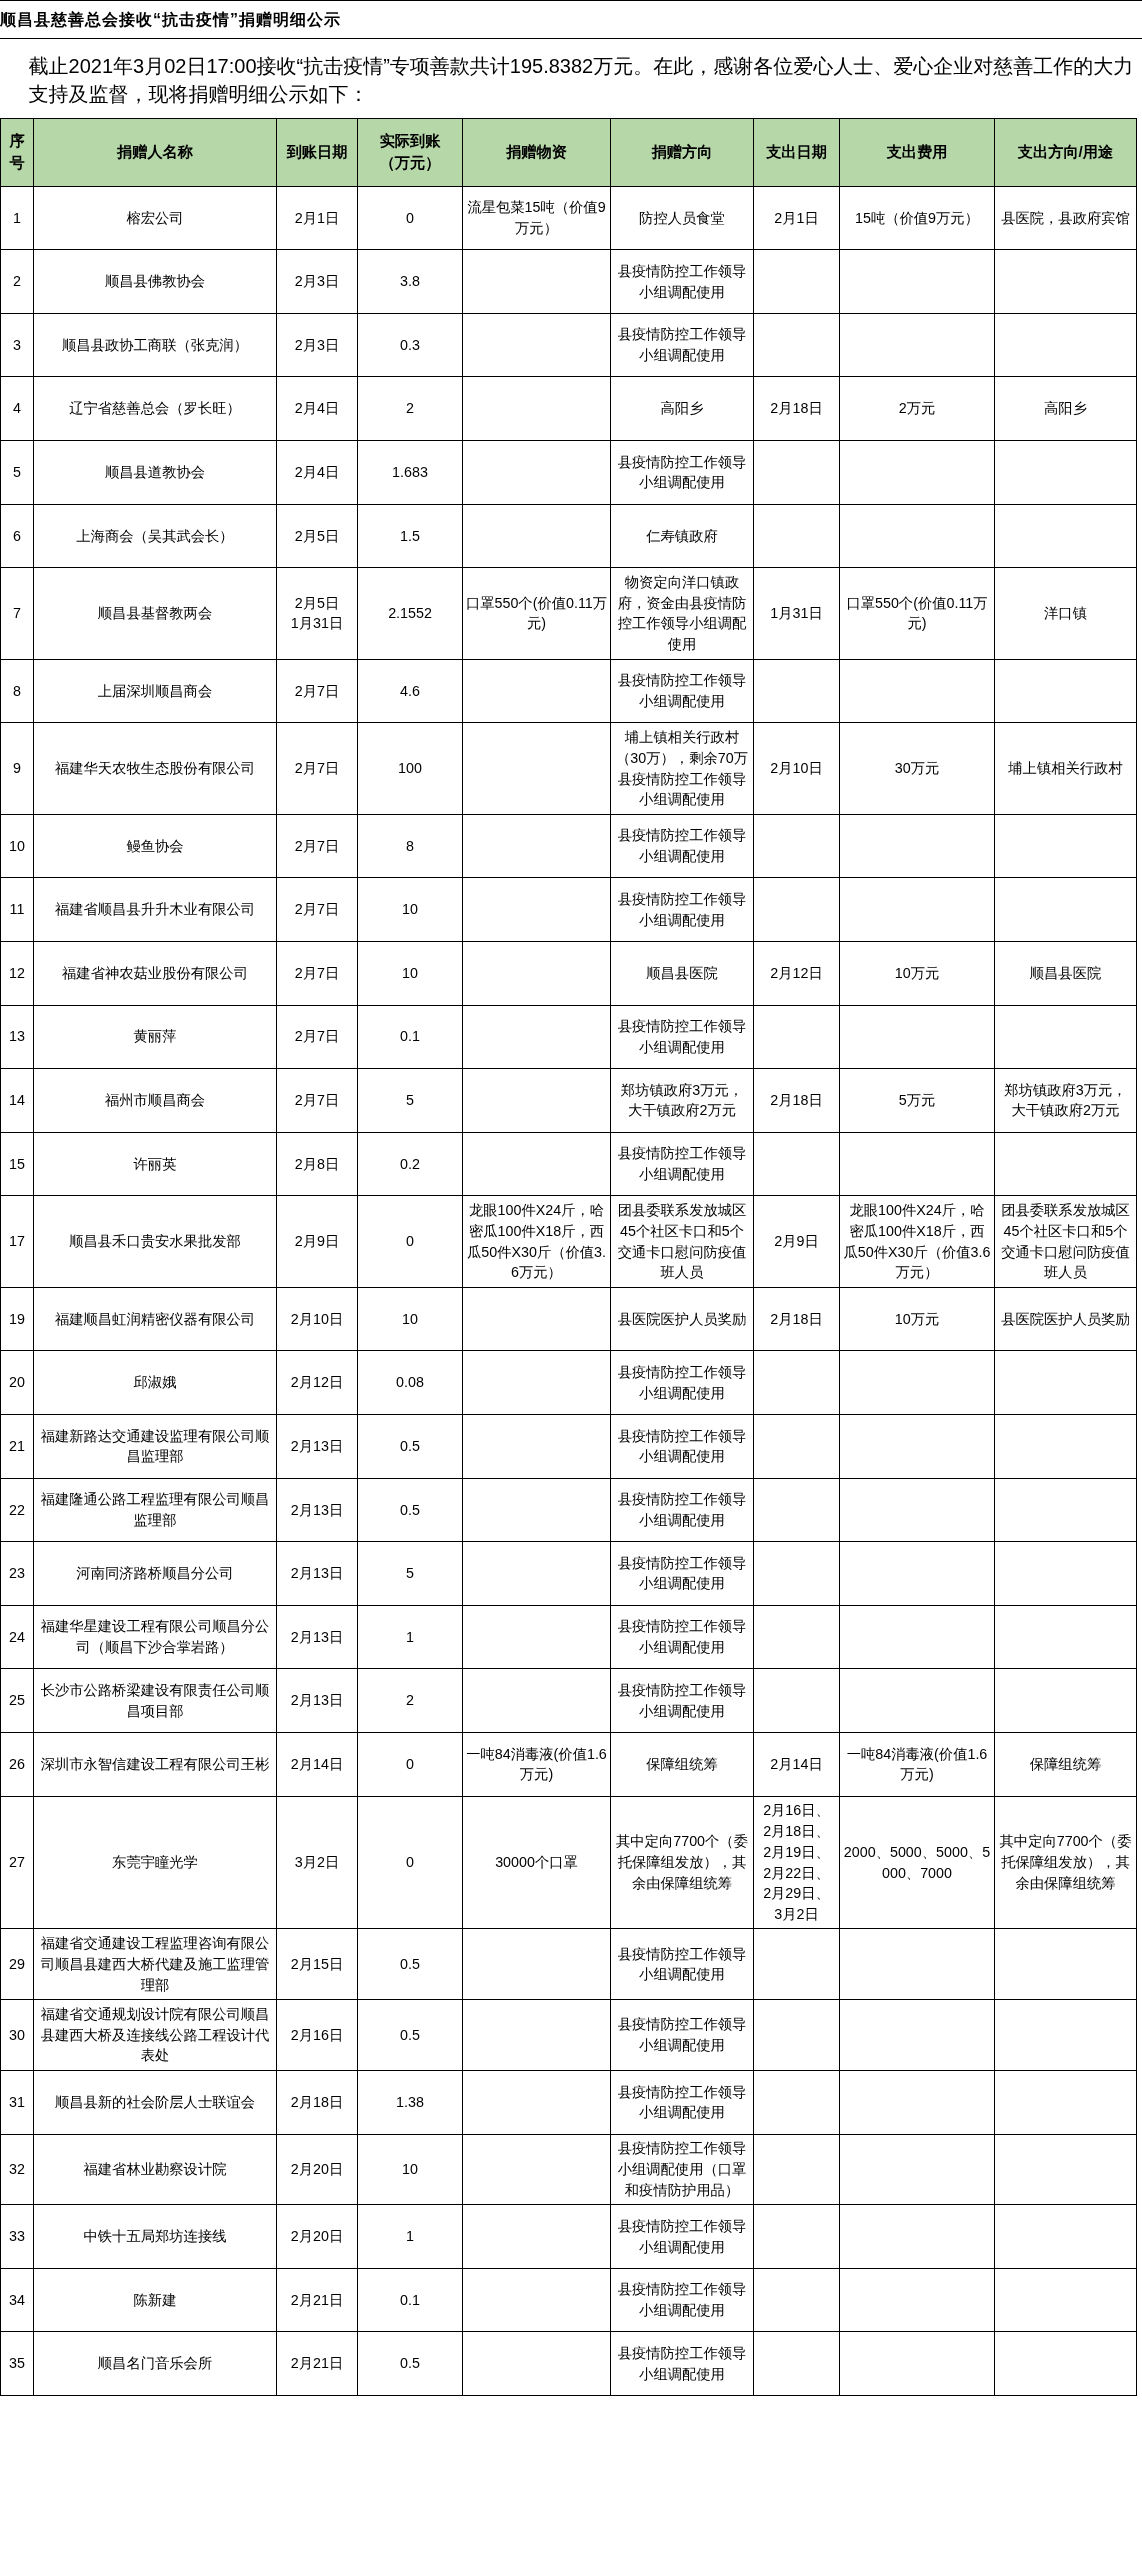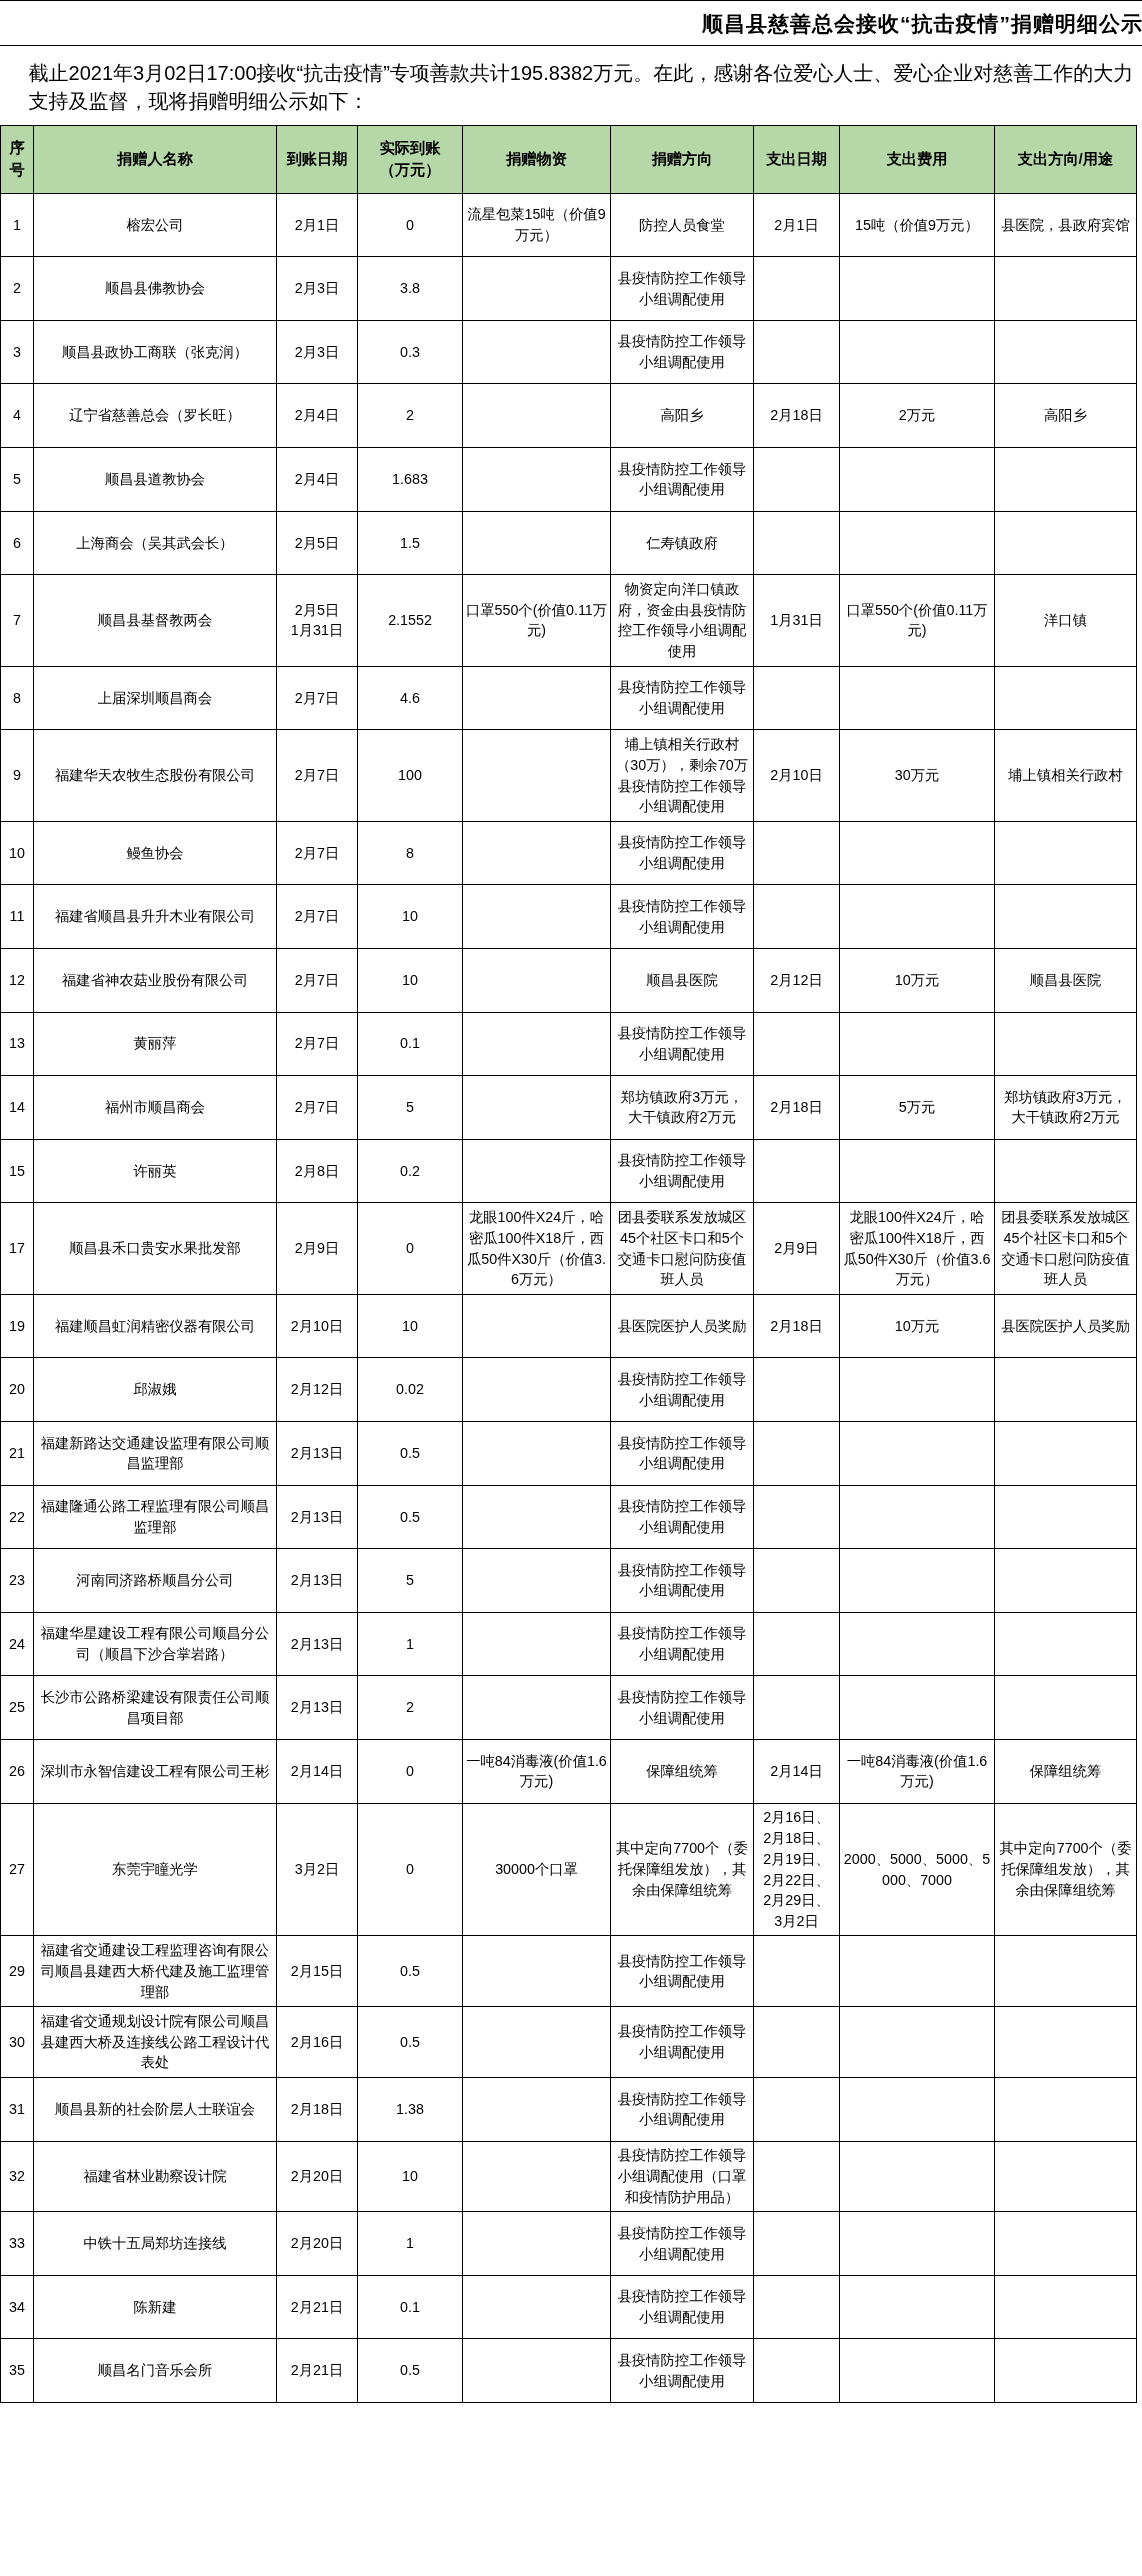--- a/index.html
+++ b/index.html
@@ -4,22 +4,22 @@
 <style>
   html,body{margin:0;padding:0;background:#ffffff;}
   body{
     width:1143px;
     font-family:"Liberation Sans","DejaVu Sans",sans-serif;
     color:#000;
     -webkit-font-smoothing:antialiased;
   }
   .top-rule{border-top:1.9px solid #000;width:1143px;}
   .doc-title{
-    text-align:right;
-    font-size:21px;
+    text-align:left;
+    font-size:16px;
     font-weight:bold;
     padding:8.6px 0 7.6px 0;
     letter-spacing:1px;
   }
   .subtitle-band{
     border-top:1.9px solid #000;
     padding:12.4px 3.8px 10.5px 28.6px;
     font-size:20px;
     line-height:1.4;
   }
@@ -271,21 +271,21 @@
         <td></td>
         <td>县医院医护人员奖励</td>
         <td>2月18日</td>
         <td>10万元</td>
         <td>县医院医护人员奖励</td>
       </tr>
       <tr>
         <td>20</td>
         <td>邱淑娥</td>
         <td>2月12日</td>
-        <td>0.02</td>
+        <td>0.08</td>
         <td></td>
         <td>县疫情防控工作领导小组调配使用</td>
         <td></td>
         <td></td>
         <td></td>
       </tr>
       <tr>
         <td>21</td>
         <td>福建新路达交通建设监理有限公司顺昌监理部</td>
         <td>2月13日</td>

